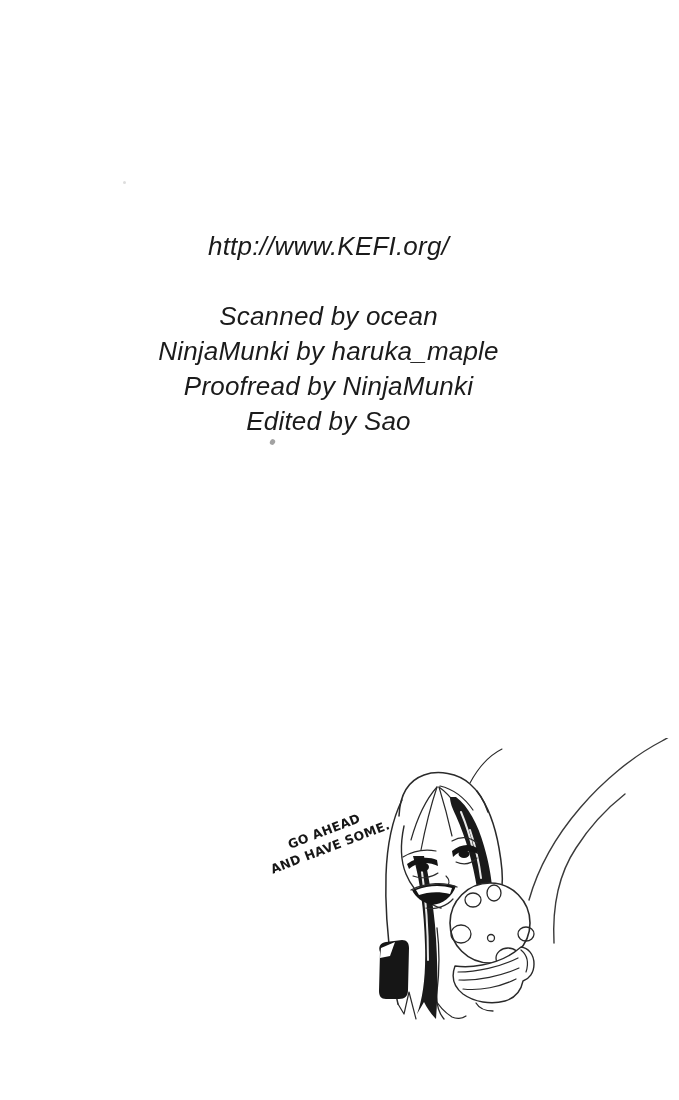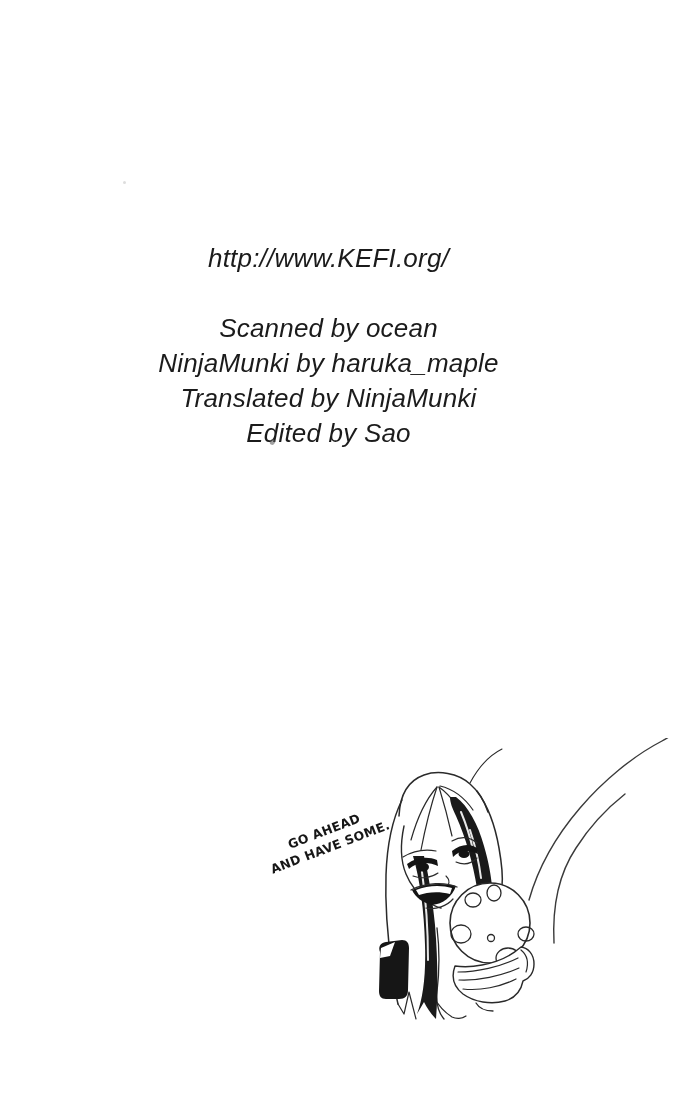--- a/index.html
+++ b/index.html
@@ -1,21 +1,21 @@
 <!DOCTYPE html>
 <html><head>
 <meta charset="utf-8">
 <style>
   html,body{margin:0;padding:0;background:#ffffff;}
   .page{
     position:relative;width:679px;height:1100px;background:#ffffff;
     overflow:hidden;font-family:"Liberation Sans",sans-serif;color:#1b1b1b;
   }
   .credits-block{
-    position:absolute;top:241px;left:0;width:657px;
+    position:absolute;top:229px;left:0;width:657px;
     text-align:center;font-style:italic;font-size:26px;line-height:35px;
     color:#1b1b1b;letter-spacing:0.2px;
   }
   .credits-block .url-line{margin:0 0 35px 0;}
   .credits-block p{margin:0;}
   .speech{
     position:absolute;left:252px;top:822px;width:150px;
     transform:rotate(-21deg);transform-origin:50% 50%;
     font-family:"DejaVu Sans",sans-serif;font-weight:700;
     font-size:12.5px;line-height:17px;text-align:center;color:#161616;
@@ -29,21 +29,21 @@
 </style>
 </head>
 <body>
 
 <div class="page">
 
   <div class="credits-block">
     <p class="url-line">http://www.KEFI.org/</p>
     <p>Scanned by ocean</p>
     <p>NinjaMunki by haruka_maple</p>
-    <p>Translated by NinjaMunki</p>
+    <p>Proofread by NinjaMunki</p>
     <p>Edited by Sao</p>
   </div>
 
   <div class="speck speck-a"></div>
   <div class="speck speck-b"></div>
 
   <div class="speech">
     <span>GO AHEAD</span>
     <span>AND HAVE SOME.</span>
   </div>

